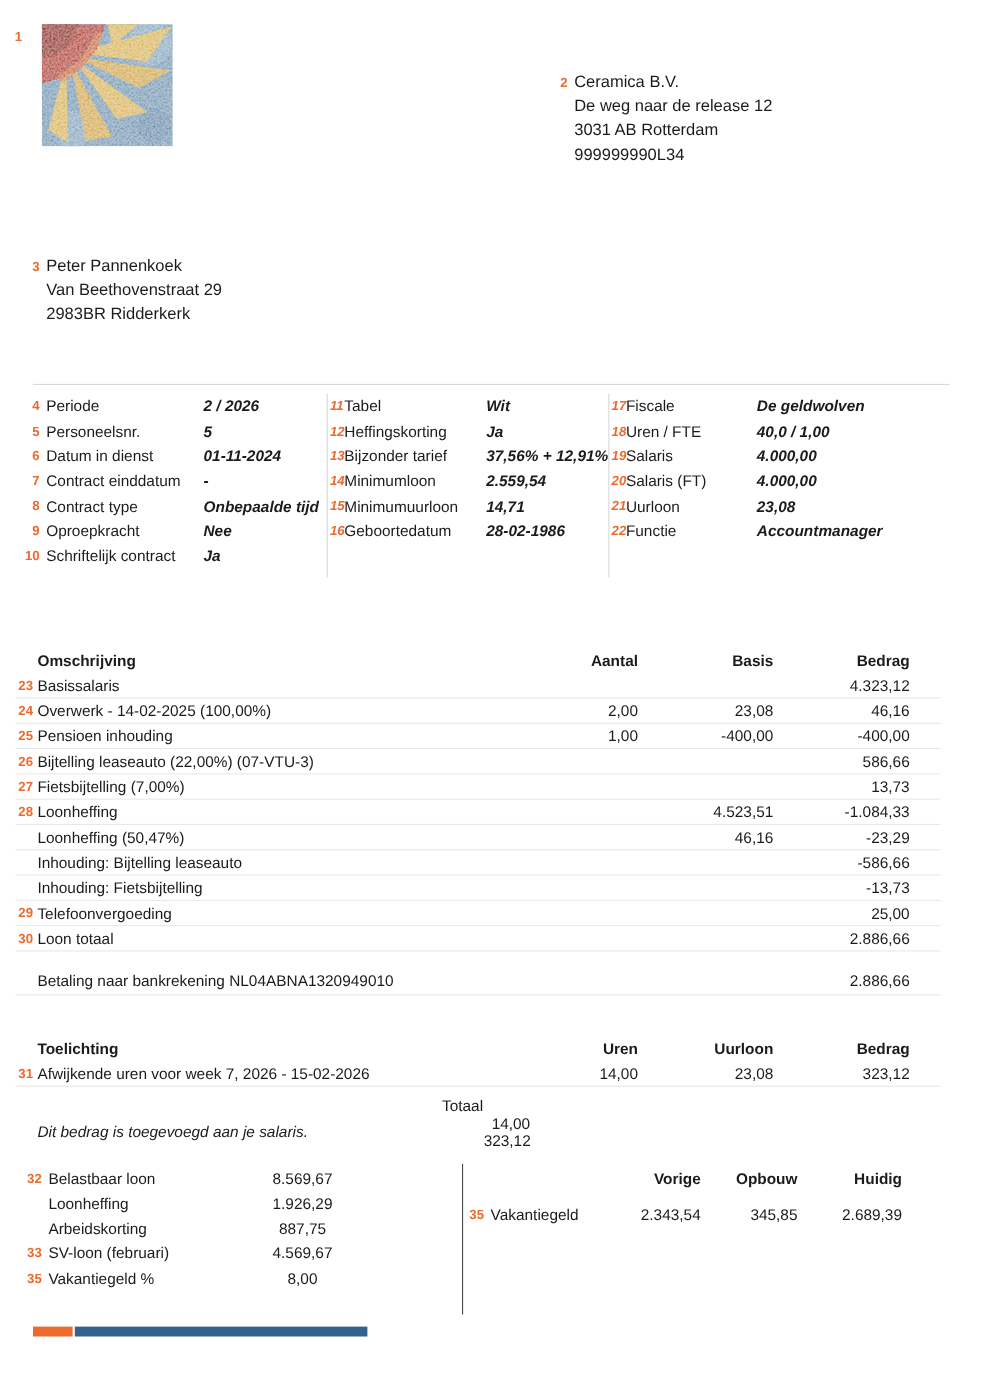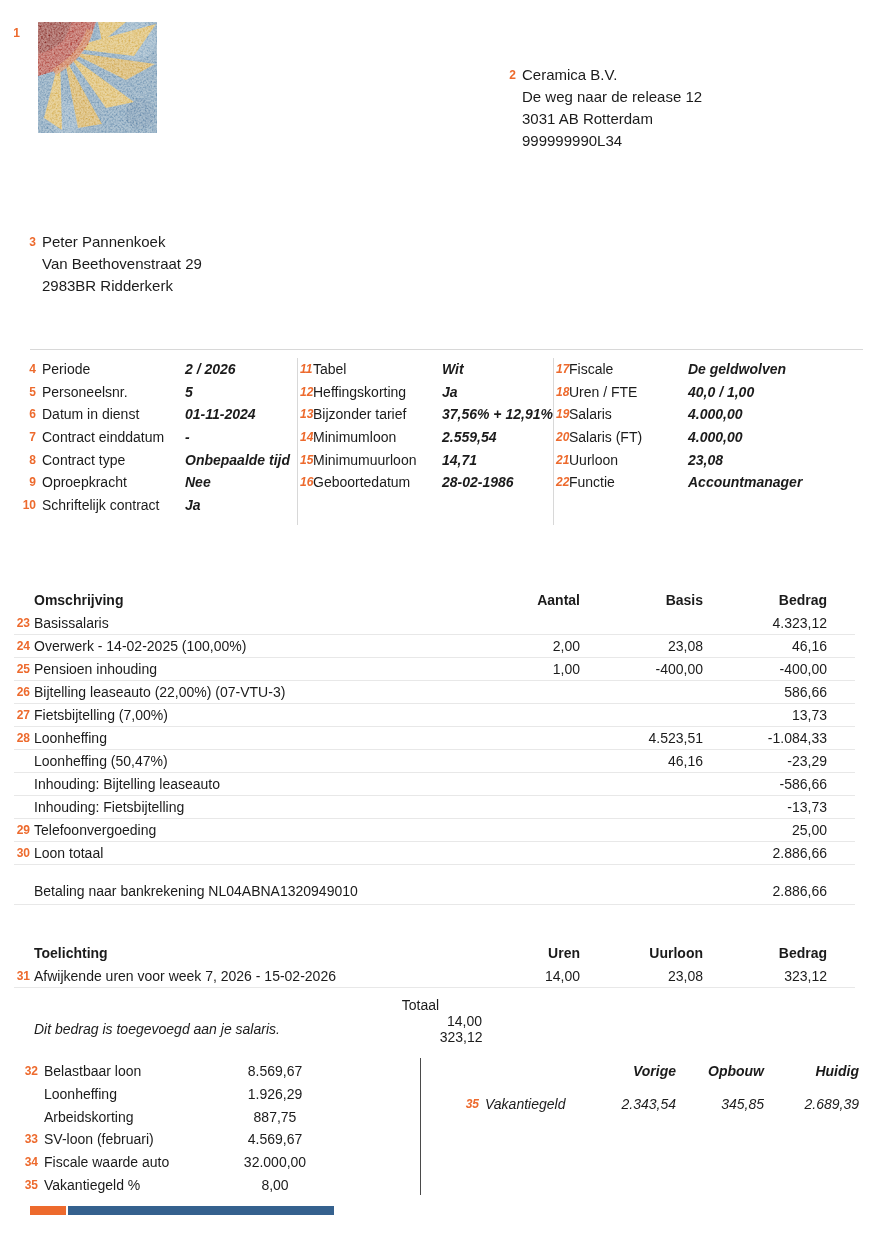--- a/index.html
+++ b/index.html
@@ -52,21 +52,21 @@
   
   .summary-left{position:absolute;left:22px;top:1060px;width:308px;}
   .srow{display:flex;align-items:center;height:22.7px;}
   .srow .ann{width:16px;margin-right:6px;text-align:right;}
   .slabel{flex:1;}
   .svalue{width:110px;text-align:center;flex:none;}
 
   .vdivider{position:absolute;left:420px;top:1058px;height:137px;width:0;border-left:1px solid #4a4a4a;}
 
   
-  .vak{position:absolute;left:463px;top:1060px;width:396px;font-style:italic;}
+  .vak{position:absolute;left:424px;top:1060px;width:396px;}
   .vrow{display:flex;align-items:center;height:22px;}
   .vrow.vals{margin-top:11px;}
   .vhead{font-weight:700;}
   .vlabelcell{width:120px;display:flex;align-items:center;}
   .vlabelcell .ann{width:16px;margin-right:6px;text-align:right;flex:none;}
   .v1{width:93px;text-align:right;flex:none;}
   .v2{width:88px;text-align:right;flex:none;}
   .v3{width:95px;text-align:right;flex:none;}
 
   
@@ -363,25 +363,20 @@
         <span class="ann"></span>
         <span class="slabel">Arbeidskorting</span>
         <span class="svalue">887,75</span>
       </div>
     <div class="srow">
         <span class="ann">33</span>
         <span class="slabel">SV-loon (februari)</span>
         <span class="svalue">4.569,67</span>
       </div>
     <div class="srow">
-        <span class="ann">34</span>
-        <span class="slabel">Fiscale waarde auto</span>
-        <span class="svalue">32.000,00</span>
-      </div>
-    <div class="srow">
         <span class="ann">35</span>
         <span class="slabel">Vakantiegeld %</span>
         <span class="svalue">8,00</span>
       </div>
   </div>
 
   <div class="vdivider"></div>
 
   <div class="vak">
     <div class="vrow vhead">

